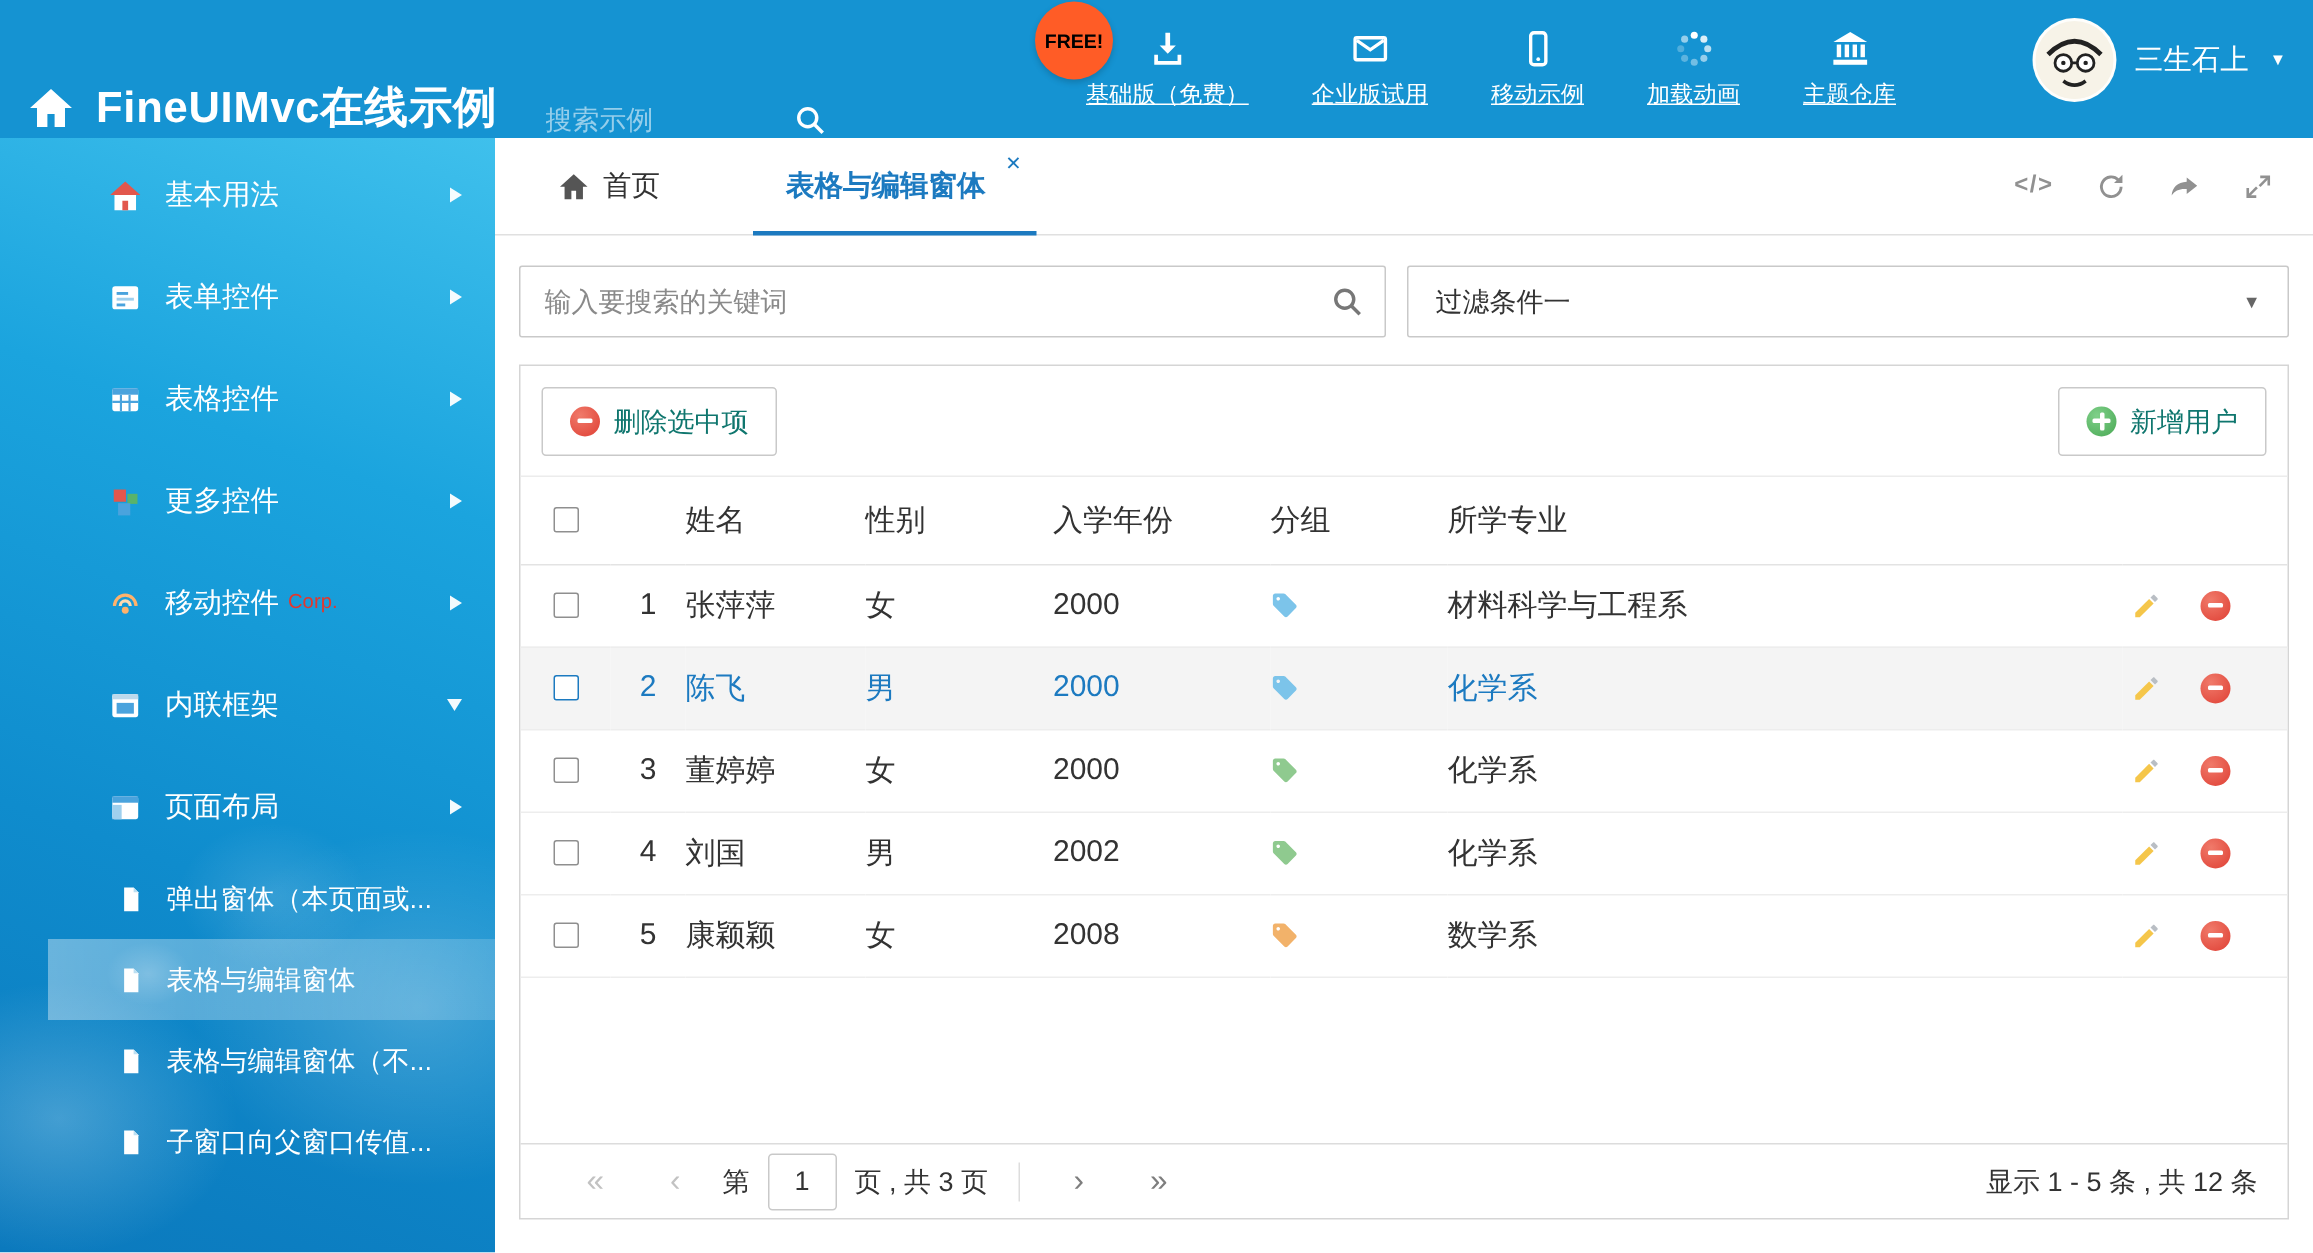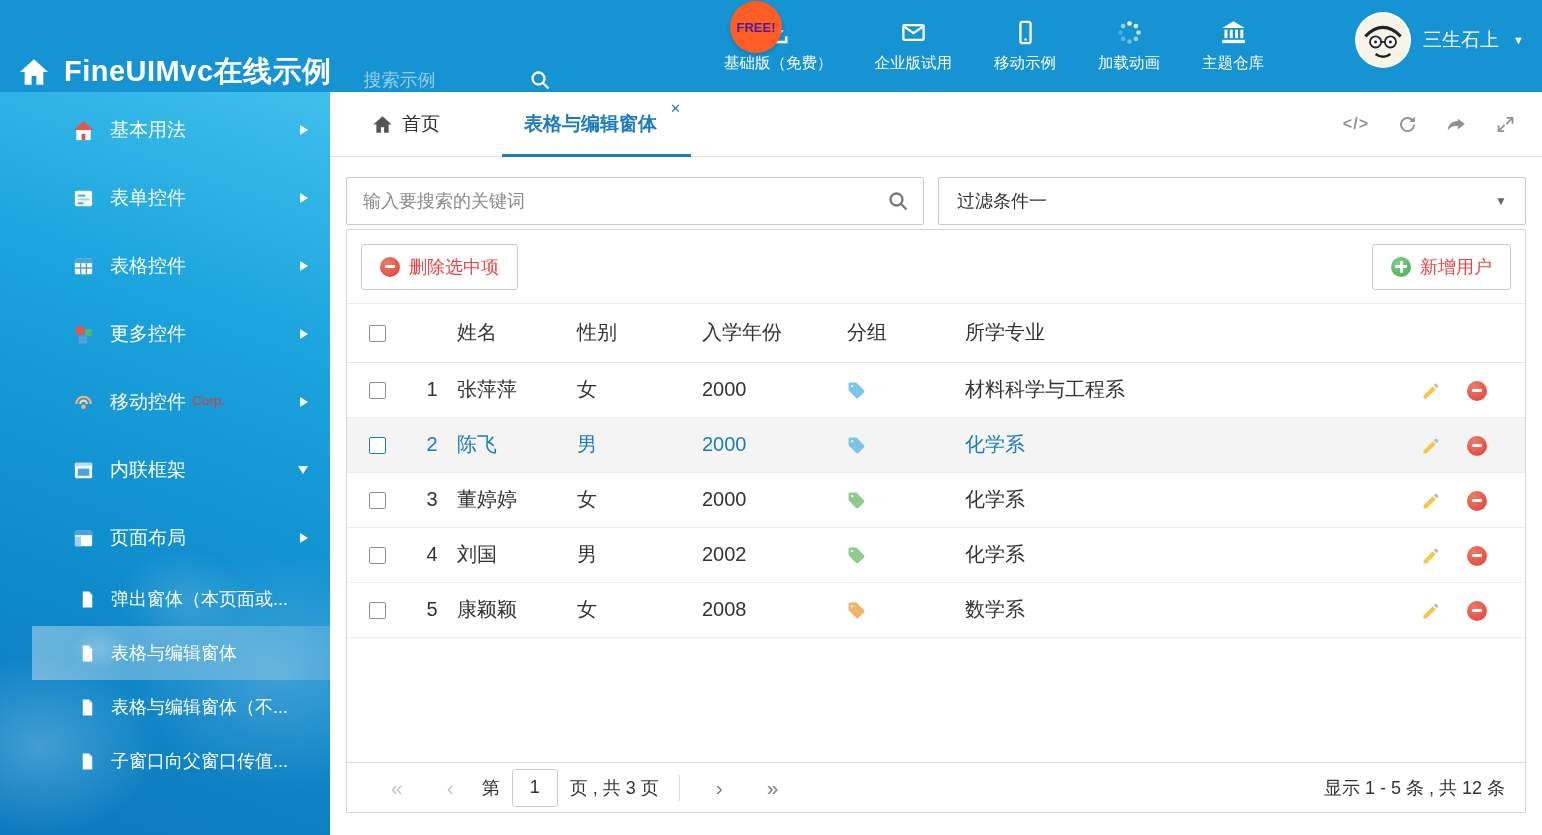--- a/index.html
+++ b/index.html
@@ -9,24 +9,24 @@
 
   
   .header { flex:0 0 92px; background:#1593d2; color:#fff; display:flex; align-items:flex-end; position:relative; z-index:5; }
   .brand { display:flex; align-items:center; gap:14px; padding-left:18px; }
   .brand-home { width:32px; height:32px; display:inline-flex; }
   .brand-title { font-size:29px; font-weight:bold; letter-spacing:.5px; white-space:nowrap; }
   .hsearch { display:flex; align-items:center; margin-left:32px; gap:14px; }
   .hsearch input { width:150px; background:transparent; border:none; outline:none; color:#fff; font-size:18px; font-family:inherit; }
   .hsearch input::placeholder { color:rgba(255,255,255,.55); }
   .hsearch-icon { width:24px; height:24px; display:inline-flex; cursor:pointer; }
-  .free-badge { position:absolute; left:730px; top:1px; width:52px; height:52px; border-radius:50%;
-    background:#ff5c26; color:#4c1d95; font-size:13px; font-weight:bold; display:flex; align-items:center; justify-content:center;
+  .free-badge { position:absolute; left:690px; top:1px; width:52px; height:52px; border-radius:50%;
+    background:#ff5c26; color:#000000; font-size:13px; font-weight:bold; display:flex; align-items:center; justify-content:center;
     box-shadow:0 2px 4px rgba(0,0,0,.18); z-index:6; }
-  .hnav { position:absolute; left:724px; top:0; height:92px; display:flex; align-items:center; gap:42px; }
+  .hnav { position:absolute; left:724px; top:0; height:92px; display:flex; align-items:center; gap:42px;text-decoration:underline; }
   .hnav-item { display:flex; flex-direction:column; align-items:center; gap:7px; cursor:pointer; color:#fff; text-decoration:none; }
   .hnav-icon { width:27px; height:27px; display:inline-flex; }
   .hnav-label { font-size:15.5px; white-space:nowrap; }
   .huser { position:absolute; right:18px; top:0; height:80px; display:flex; align-items:center; gap:12px; cursor:pointer; }
   .avatar { width:56px; height:56px; border-radius:50%; overflow:hidden; background:#f7f3e8; display:inline-flex; border:2px solid rgba(255,255,255,.85); }
   .uname { font-size:19px; }
   .ucaret { font-size:11px; margin-left:2px; }
 
   
   .body-row { flex:1; display:flex; min-height:0; }
@@ -58,32 +58,32 @@
   .tab { display:flex; align-items:center; gap:9px; padding:0 22px; font-size:19px; color:#333; cursor:pointer; position:relative; }
   .tab-home-icon { width:21px; height:21px; display:inline-flex; color:#555; }
   .tab.active { color:#1c7ac0; font-weight:bold; margin-left:40px; padding-right:34px; }
   .tab.active::after { content:""; position:absolute; left:0; right:0; bottom:-1px; height:3px; background:#1c7ac0; }
   .tab-close { position:absolute; top:9px; right:10px; font-size:13px; color:#1c7ac0; font-weight:bold; cursor:pointer; }
   .tab-tools { margin-left:auto; display:flex; align-items:center; gap:28px; padding-right:26px; color:#919191; }
   .tool { display:inline-flex; align-items:center; cursor:pointer; }
   .tool-code { font-size:16px; font-weight:bold; letter-spacing:1px; }
   .tool svg { width:21px; height:21px; }
 
-  .content { flex:1; min-height:0; display:flex; flex-direction:column; padding:20px 16px 22px; gap:4px; }
+  .content { flex:1; min-height:0; display:flex; flex-direction:column; padding:20px 16px 22px; gap:18px; }
   .filter-row { flex:0 0 48px; display:flex; gap:14px; }
   .search-box { position:relative; width:578px; }
   .search-box input { width:100%; height:48px; border:1px solid #c9c9c9; border-radius:2px; padding:0 46px 0 16px; font-size:18px; color:#555; font-family:inherit; outline:none; }
   .search-box input::placeholder { color:#8a8a8a; }
   .search-box .mag { position:absolute; right:14px; top:12px; width:24px; height:24px; color:#777; cursor:pointer; }
   .dropdown { flex:1; height:48px; border:1px solid #c9c9c9; border-radius:2px; display:flex; align-items:center; padding:0 18px; font-size:18px; color:#333; cursor:pointer; background:#fff; }
   .dd-caret { margin-left:auto; font-size:12px; color:#666; }
 
   .panel { flex:1; min-height:0; border:1px solid #d5d5d5; display:flex; flex-direction:column; background:#fff; }
   .panel-toolbar { flex:0 0 74px; display:flex; align-items:center; justify-content:space-between; padding:0 14px; border-bottom:1px solid #ececec; }
-  .btn { display:inline-flex; align-items:center; gap:9px; height:46px; padding:0 18px; background:#fff; border:1px solid #c9c9c9; border-radius:3px; font-size:18px; color:#ef4444; font-family:inherit; cursor:pointer; }
+  .btn { display:inline-flex; align-items:center; gap:9px; height:46px; padding:0 18px; background:#fff; border:1px solid #c9c9c9; border-radius:3px; font-size:18px; color:#0f766e; font-family:inherit; cursor:pointer; }
   .ic-circle { width:20px; height:20px; border-radius:50%; position:relative; display:inline-block; }
   .ic-minus { background:radial-gradient(circle at 35% 30%, #f07a6a, #df3f34); }
   .ic-minus::after { content:""; position:absolute; left:5px; top:8.5px; width:10px; height:3px; background:#fff; border-radius:1px; }
   .ic-plus { background:radial-gradient(circle at 35% 30%, #7fd089, #49a854); }
   .ic-plus::before { content:""; position:absolute; left:8.5px; top:4px; width:3px; height:12px; background:#fff; border-radius:1px; }
   .ic-plus::after { content:""; position:absolute; left:4px; top:8.5px; width:12px; height:3px; background:#fff; border-radius:1px; }
 
   .grid { flex:1; min-height:0; overflow:hidden; }
   table { width:100%; border-collapse:collapse; font-size:20px; color:#333; table-layout:fixed; }
   th { height:58px; text-align:left; font-weight:normal; border-bottom:1px solid #e3e3e3; }

